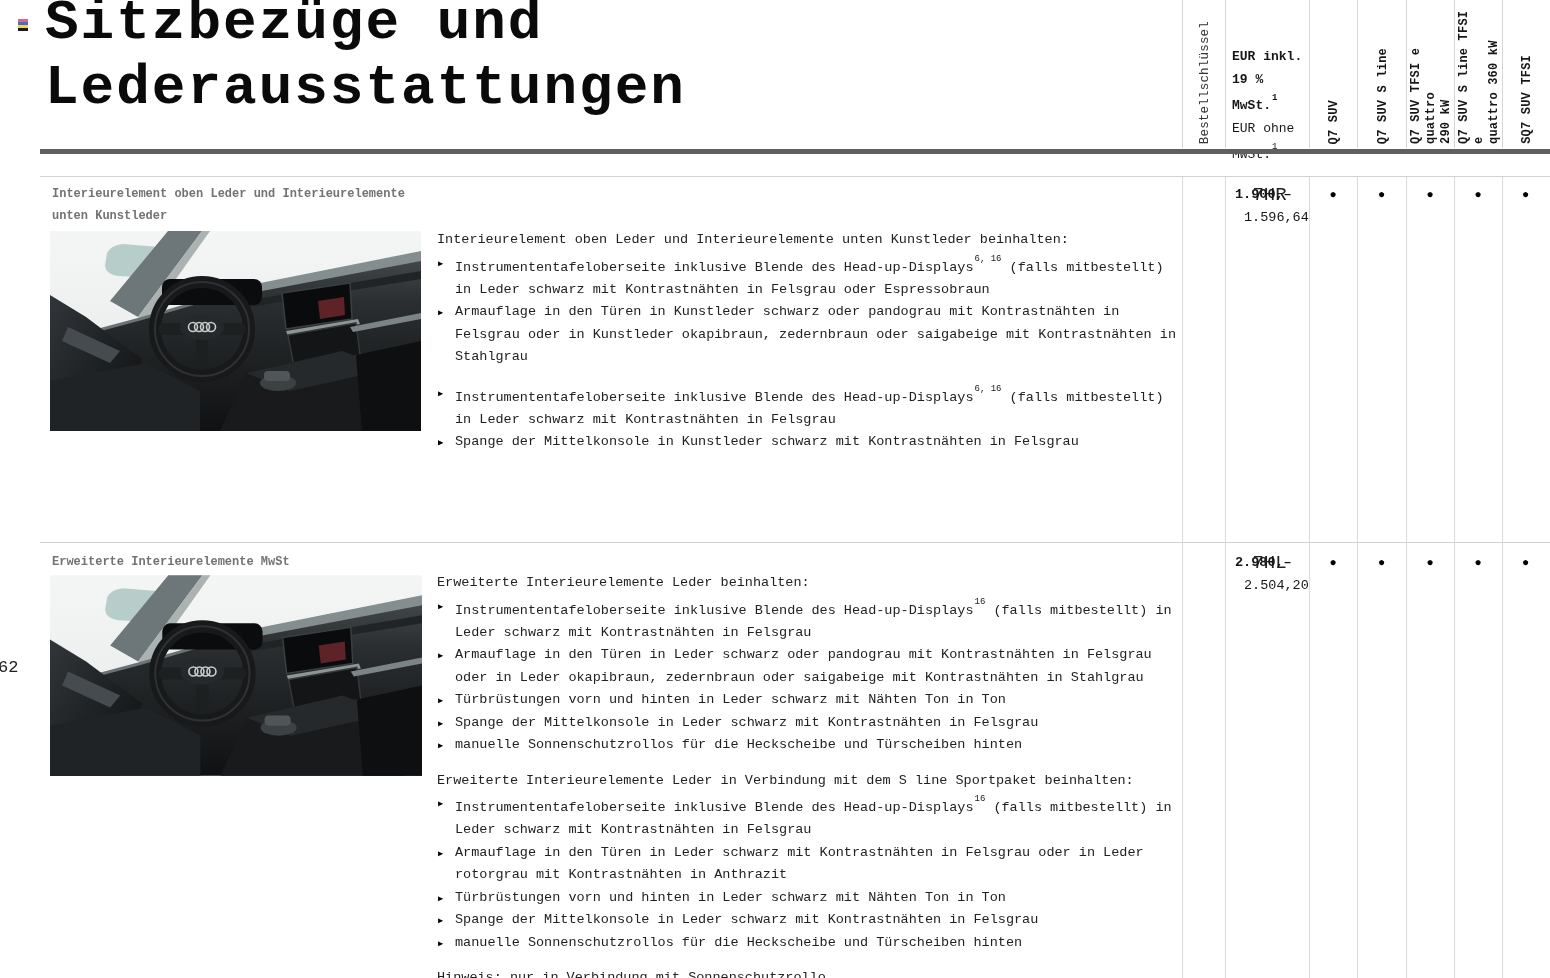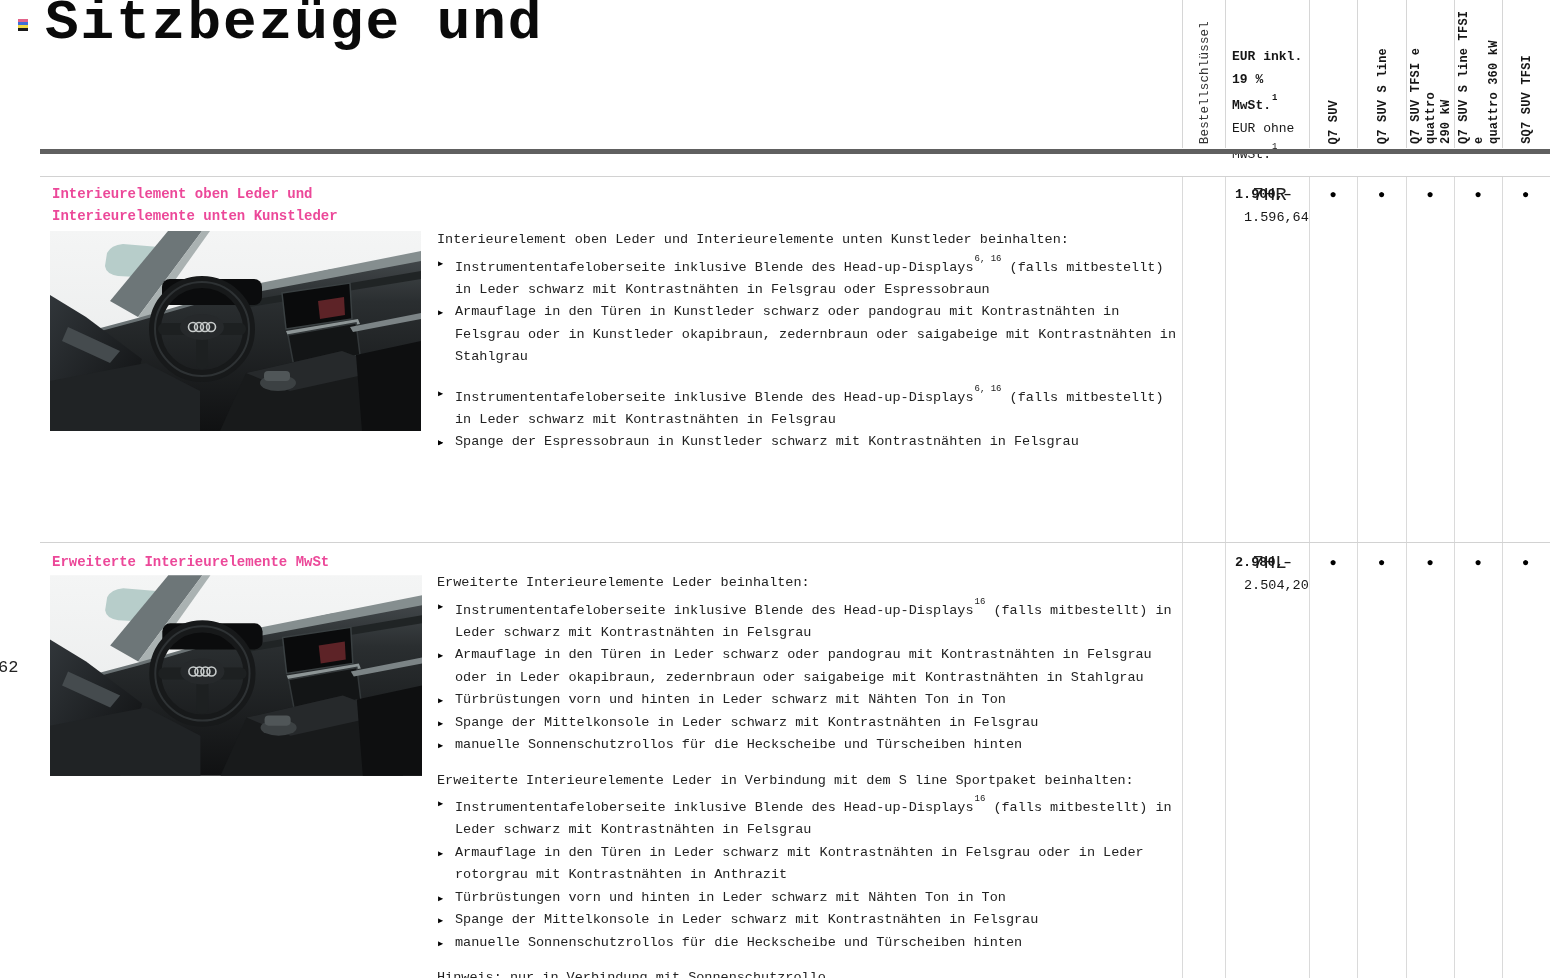--- a/index.html
+++ b/index.html
@@ -20,22 +20,22 @@
     font-weight:700;color:#161616;letter-spacing:.2px;}
   .vlabel.regular{font-weight:400;color:#333;font-size:12.5px;}
   .price-hdr{position:absolute;left:6px;top:46px;font-size:13px;line-height:22.5px;color:#161616;}
   .price-hdr .b{font-weight:700;}
   sup.fn{font-size:9px;position:relative;top:-4px;margin-left:1px;}
   .thick-rule{position:absolute;left:40px;top:149px;width:1510px;height:5px;background:#606060;}
   
   .vline{position:absolute;top:177px;height:801px;width:1px;background:#dadada;}
   .hline{position:absolute;left:40px;width:1510px;height:1px;background:#d2d2d2;}
   
-  .row-title{position:absolute;left:52px;width:380px;font-size:14px;line-height:22px;
-    font-weight:700;color:#ec4899;}
+  .row-title{position:absolute;left:52px;width:380px;font-size:12px;line-height:22px;
+    font-weight:700;color:#737373;}
   .car-img{position:absolute;left:50px;display:block;}
   .desc{position:absolute;left:437px;width:741px;font-size:13.5px;line-height:22.5px;color:#222;}
   .desc p{margin:0;}
   .desc .mb{margin-bottom:13px;}
   .list{margin:0 0 13px 0;}
   .bullet-item{position:relative;padding-left:18px;}
   .blt{position:absolute;left:1px;top:1px;font-size:8.5px;color:#000;}
   .code-cell{position:absolute;left:1248px;width:43px;text-align:center;font-size:19px;color:#222;}
   .price-cell{position:absolute;left:1225px;width:85px;font-size:13.5px;line-height:22.5px;color:#161616;}
   .price-cell .incl{font-weight:700;padding-left:10px;}
@@ -103,20 +103,21 @@
 
   <div class="color-mark">
     <div style="background:#e2638a"></div>
     <div style="background:#3f6fd8"></div>
     <div style="background:#f2d943"></div>
     <div style="background:#1a1a1a"></div>
   </div>
 
   <h1 class="page-title" style="margin:0">
     <div>Sitzbezüge und</div>
+    <div>Lederausstattungen</div>
   </h1>
 
   <div class="page-number">62</div>
 
   <div class="hdr-cell" style="left:1182px;width:43px">
     <span class="vlabel regular">Bestellschlüssel</span>
   </div>
   <div class="hdr-cell" style="left:1225px;width:84px">
     <div class="price-hdr">
       <div class="b">EUR inkl.</div>
@@ -163,21 +164,21 @@
 
     <div class="desc" style="top:229px">
       <p>Interieurelement oben Leder und Interieurelemente unten Kunstleder beinhalten:</p>
       <div class="list">
         <div class="bullet-item"><span class="blt">▶</span><span>Instrumententafeloberseite inklusive Blende des Head-up-Displays</span><sup class="fn">6, 16</sup><span> (falls mitbestellt) in Leder schwarz mit Kontrastnähten in Felsgrau oder Espressobraun</span></div>
         <div class="bullet-item"><span class="blt">▶</span><span>Armauflage in den Türen in Kunstleder schwarz oder pandograu mit Kontrastnähten in Felsgrau oder in Kunstleder okapibraun, zedernbraun oder saigabeige mit Kontrastnähten in Stahlgrau</span></div>
       </div>
       <div class="list">
         <div class="bullet-item"><span class="blt">▶</span><span>Instrumententafeloberseite inklusive Blende des Head-up-Displays</span><sup class="fn">6, 16</sup><span> (falls mitbestellt) in Leder schwarz mit Kontrastnähten in Felsgrau</span></div>
         <div class="bullet-item"><span class="blt">▶</span></div>
-        <div class="bullet-item"><span class="blt">▶</span><span>Spange der Espressobraun in Kunstleder schwarz mit Kontrastnähten in Felsgrau</span></div>
+        <div class="bullet-item"><span class="blt">▶</span><span>Spange der Mittelkonsole in Kunstleder schwarz mit Kontrastnähten in Felsgrau</span></div>
       </div>
     </div>
 
     <div class="code-cell" style="top:184px">7HR</div>
     <div class="price-cell" style="top:184px">
       <div class="incl">1.900,–</div>
       <div class="excl">1.596,64</div>
     </div>
     <div class="dot-cell" style="left:1309px;width:48px;top:186px">●</div>
     <div class="dot-cell" style="left:1357px;width:49px;top:186px">●</div>

